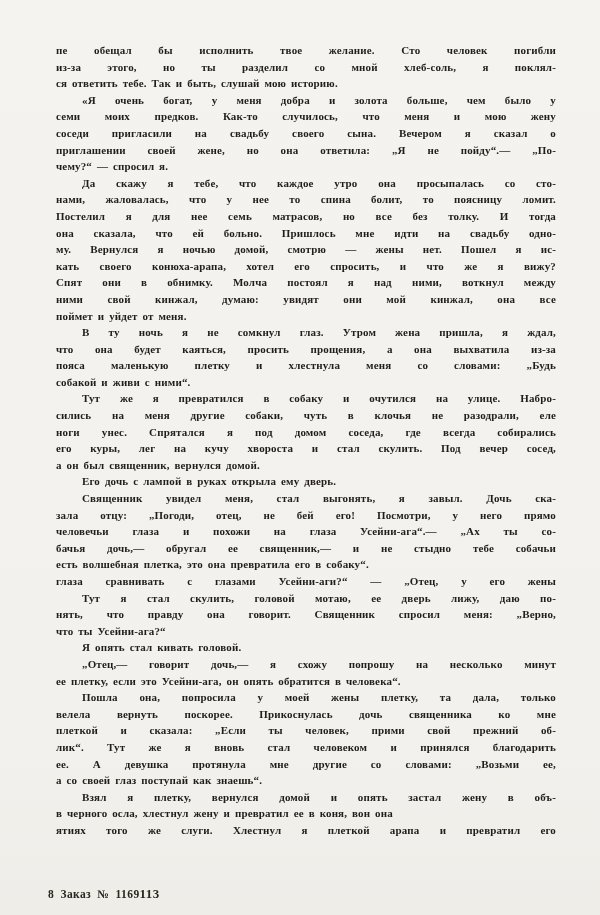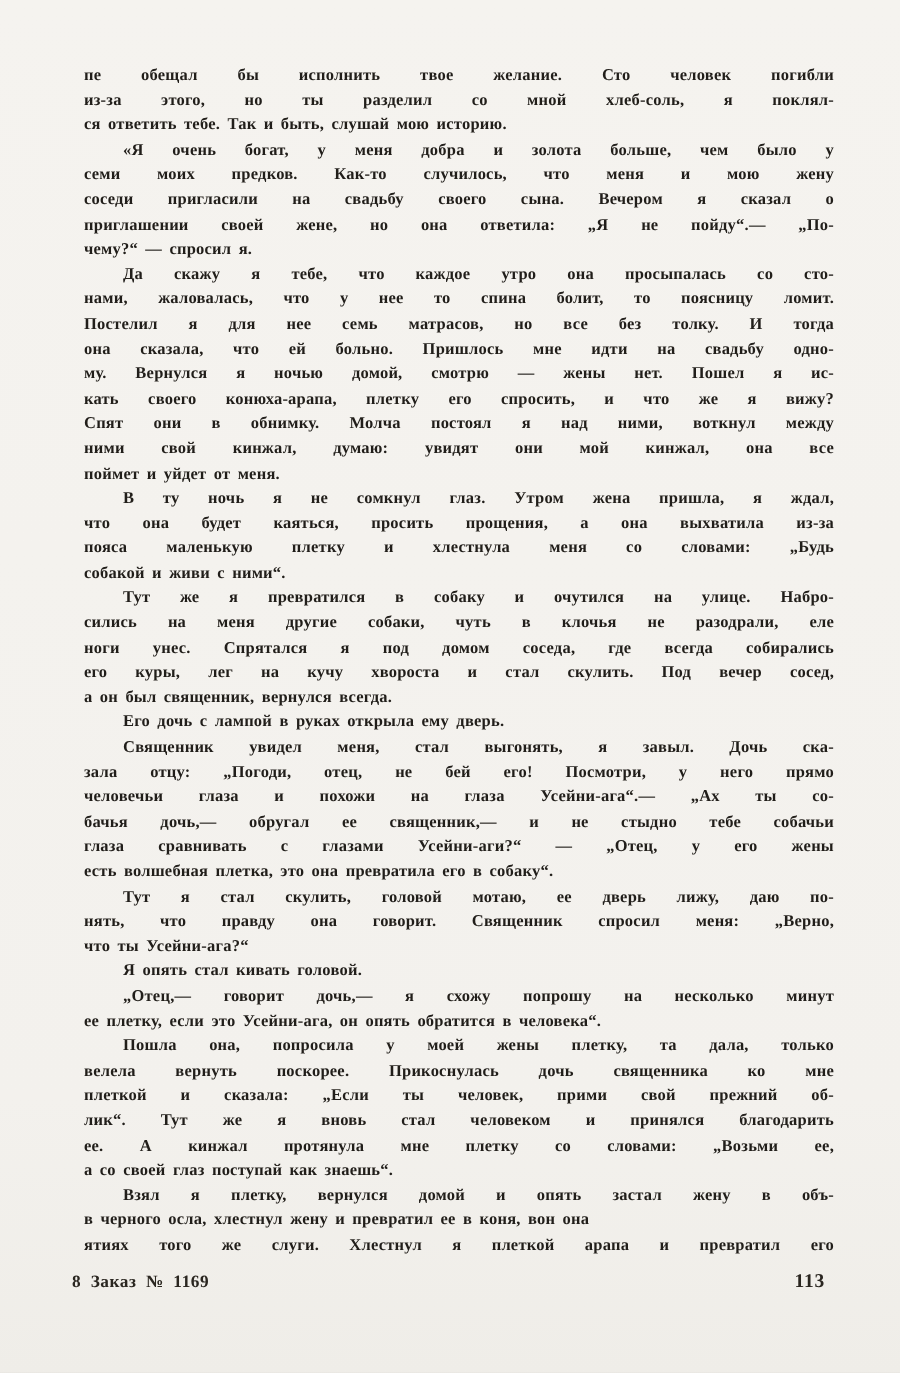--- a/index.html
+++ b/index.html
@@ -43,24 +43,24 @@
     text-align: left;
     text-align-last: left;
   }
   .para.indent > .line:first-child {
     text-indent: 26px;
     text-align: center;
   }
   .footer {
     position: absolute;
     left: 48px;
-    top: 846px;
+    top: 886px;
     width: 502px;
     display: flex;
-    justify-content: space-between;
+    justify-content: flex-start;
     align-items: baseline;
   }
   .print-order {
     font-size: 11.5px;
     font-weight: bold;
     letter-spacing: 0.4px;
     word-spacing: 3px;
     color: #2a2620;
   }
   .page-number {
@@ -86,67 +86,67 @@
         <span class="line">соседи пригласили на свадьбу своего сына. Вечером я сказал о</span>
         <span class="line">приглашении своей жене, но она ответила: „Я не пойду“.— „По-</span>
         <span class="line last">чему?“ — спросил я.</span>
       </p>
       <p class="para indent">
         <span class="line">Да скажу я тебе, что каждое утро она просыпалась со сто-</span>
         <span class="line">нами, жаловалась, что у нее то спина болит, то поясницу ломит.</span>
         <span class="line">Постелил я для нее семь матрасов, но все без толку. И тогда</span>
         <span class="line">она сказала, что ей больно. Пришлось мне идти на свадьбу одно-</span>
         <span class="line">му. Вернулся я ночью домой, смотрю — жены нет. Пошел я ис-</span>
-        <span class="line">кать своего конюха-арапа, плетку его спросить, и что же я вижу?</span>
+        <span class="line">кать своего конюха-арапа, хотел его спросить, и что же я вижу?</span>
         <span class="line">Спят они в обнимку. Молча постоял я над ними, воткнул между</span>
         <span class="line">ними свой кинжал, думаю: увидят они мой кинжал, она все</span>
         <span class="line last">поймет и уйдет от меня.</span>
       </p>
       <p class="para indent">
         <span class="line">В ту ночь я не сомкнул глаз. Утром жена пришла, я ждал,</span>
         <span class="line">что она будет каяться, просить прощения, а она выхватила из-за</span>
         <span class="line">пояса маленькую плетку и хлестнула меня со словами: „Будь</span>
         <span class="line last">собакой и живи с ними“.</span>
       </p>
       <p class="para indent">
         <span class="line">Тут же я превратился в собаку и очутился на улице. Набро-</span>
         <span class="line">сились на меня другие собаки, чуть в клочья не разодрали, еле</span>
         <span class="line">ноги унес. Спрятался я под домом соседа, где всегда собирались</span>
         <span class="line">его куры, лег на кучу хвороста и стал скулить. Под вечер сосед,</span>
-        <span class="line last">а он был священник, вернулся всегда.</span>
+        <span class="line last">а он был священник, вернулся домой.</span>
       </p>
       <p class="para indent">
         <span class="line last">Его дочь с лампой в руках открыла ему дверь.</span>
       </p>
       <p class="para indent">
         <span class="line">Священник увидел меня, стал выгонять, я завыл. Дочь ска-</span>
         <span class="line">зала отцу: „Погоди, отец, не бей его! Посмотри, у него прямо</span>
         <span class="line">человечьи глаза и похожи на глаза Усейни-ага“.— „Ах ты со-</span>
         <span class="line">бачья дочь,— обругал ее священник,— и не стыдно тебе собачьи</span>
+        <span class="line last">есть волшебная плетка, это она превратила его в собаку“.</span>
         <span class="line">глаза сравнивать с глазами Усейни-аги?“ — „Отец, у его жены</span>
-        <span class="line last">есть волшебная плетка, это она превратила его в собаку“.</span>
       </p>
       <p class="para indent">
         <span class="line">Тут я стал скулить, головой мотаю, ее дверь лижу, даю по-</span>
         <span class="line">нять, что правду она говорит. Священник спросил меня: „Верно,</span>
         <span class="line last">что ты Усейни-ага?“</span>
       </p>
       <p class="para indent">
         <span class="line last">Я опять стал кивать головой.</span>
       </p>
       <p class="para indent">
         <span class="line">„Отец,— говорит дочь,— я схожу попрошу на несколько минут</span>
         <span class="line last">ее плетку, если это Усейни-ага, он опять обратится в человека“.</span>
       </p>
       <p class="para indent">
         <span class="line">Пошла она, попросила у моей жены плетку, та дала, только</span>
         <span class="line">велела вернуть поскорее. Прикоснулась дочь священника ко мне</span>
         <span class="line">плеткой и сказала: „Если ты человек, прими свой прежний об-</span>
         <span class="line">лик“. Тут же я вновь стал человеком и принялся благодарить</span>
-        <span class="line">ее. А кинжал протянула мне плетку со словами: „Возьми ее,</span>
+        <span class="line">ее. А девушка протянула мне другие со словами: „Возьми ее,</span>
         <span class="line last">а со своей глаз поступай как знаешь“.</span>
       </p>
       <p class="para indent">
         <span class="line">Взял я плетку, вернулся домой и опять застал жену в объ-</span>
         <span class="line last">в черного осла, хлестнул жену и превратил ее в коня, вон она</span>
         <span class="line">ятиях того же слуги. Хлестнул я плеткой арапа и превратил его</span>
       </p>
     </div>
   <div class="footer">
     <span class="print-order">8 Заказ № 1169</span>

